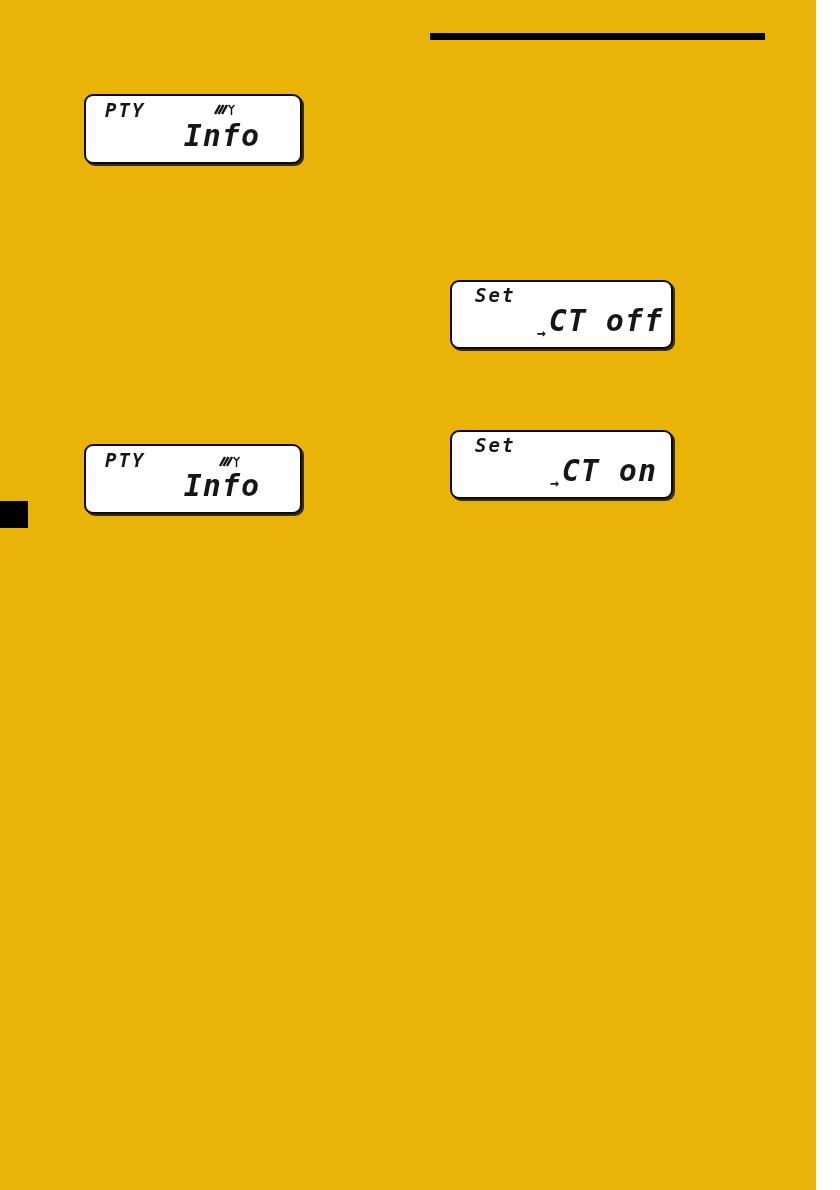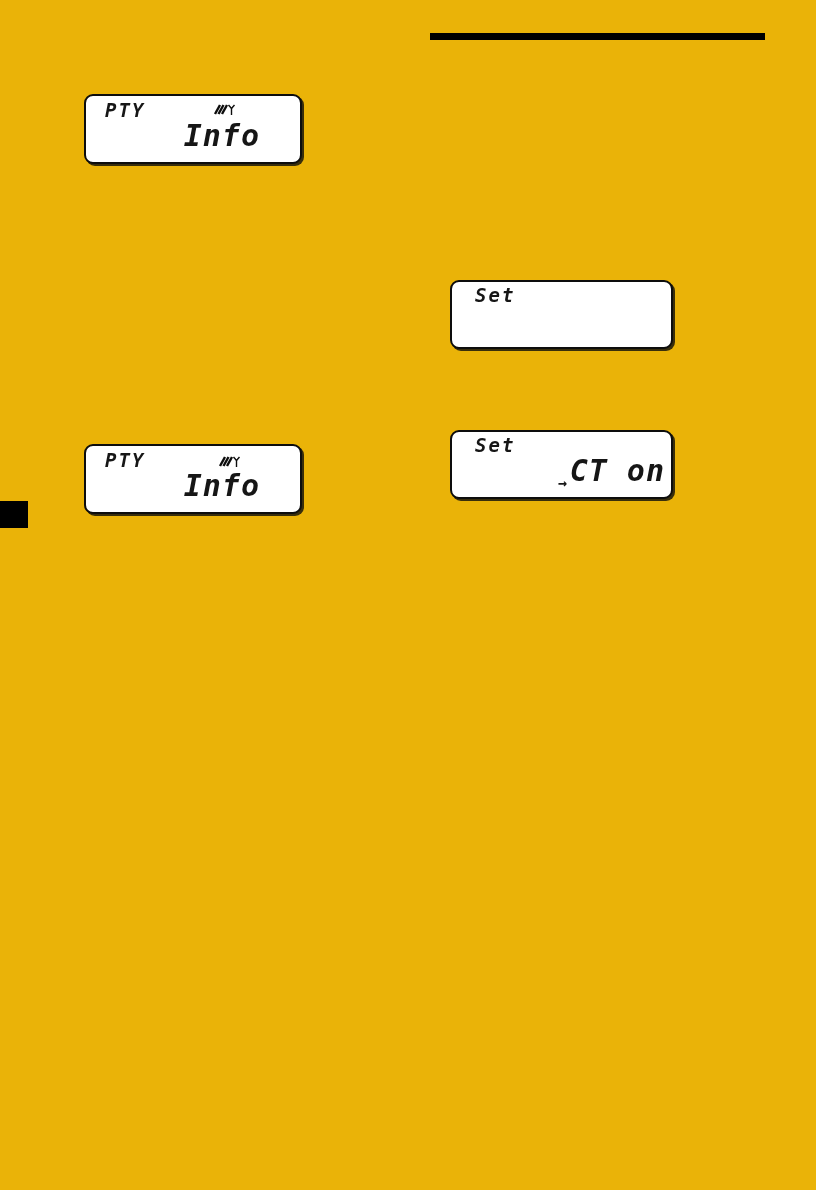--- a/index.html
+++ b/index.html
@@ -93,21 +93,21 @@
   #lcd-set-ctoff .lcd-label { left: 23px; top: 4px; }
   #lcd-set-ctoff .lcd-main { right: 8px; top: 23px; }
 
   #lcd-pty-sport { left: 84px;  top: 444px; width: 218px; height: 70px; }
   #lcd-pty-sport .lcd-label { left: 19px; top: 5px; }
   #lcd-pty-sport .signal-icon { left: 132px; top: 9px; }
   #lcd-pty-sport .lcd-main { right: 40px; top: 24px; }
 
   #lcd-set-cton  { left: 450px; top: 430px; width: 223px; height: 69px; }
   #lcd-set-cton  .lcd-label { left: 23px; top: 4px; }
-  #lcd-set-cton  .lcd-main { right: 6px; top: 23px; }
+  #lcd-set-cton  .lcd-main { right: 14px; top: 23px; }
 </style>
 </head>
 <body>
 
 <div class="page">
 
   <div class="header-bar"></div>
 
   <div class="lcd" id="lcd-pty-info">
     <span class="lcd-label">PTY</span>
@@ -122,20 +122,21 @@
           <path d="M18.5,5 L18.5,12"></path>
           <path d="M15.5,2 L18.5,5.5 L21.5,2"></path>
         </g>
       </svg>
     </span>
     <span class="lcd-main">Info</span>
   </div>
 
   <div class="lcd" id="lcd-set-ctoff">
     <span class="lcd-label">Set</span>
+    <span class="lcd-main"><span class="lcd-arrow">→</span><span>CT off</span></span>
   </div>
 
   <div class="lcd" id="lcd-pty-sport">
     <span class="lcd-label">PTY</span>
     <span class="signal-icon">
       <svg viewBox="0 0 24 13" xmlns="http://www.w3.org/2000/svg">
         <g stroke="#0d0d0d" stroke-width="2.4" stroke-linecap="butt" fill="none">
           <path d="M2,11 L7,2"></path>
           <path d="M5.5,11 L10.5,2"></path>
           <path d="M9,11 L14,2"></path>

